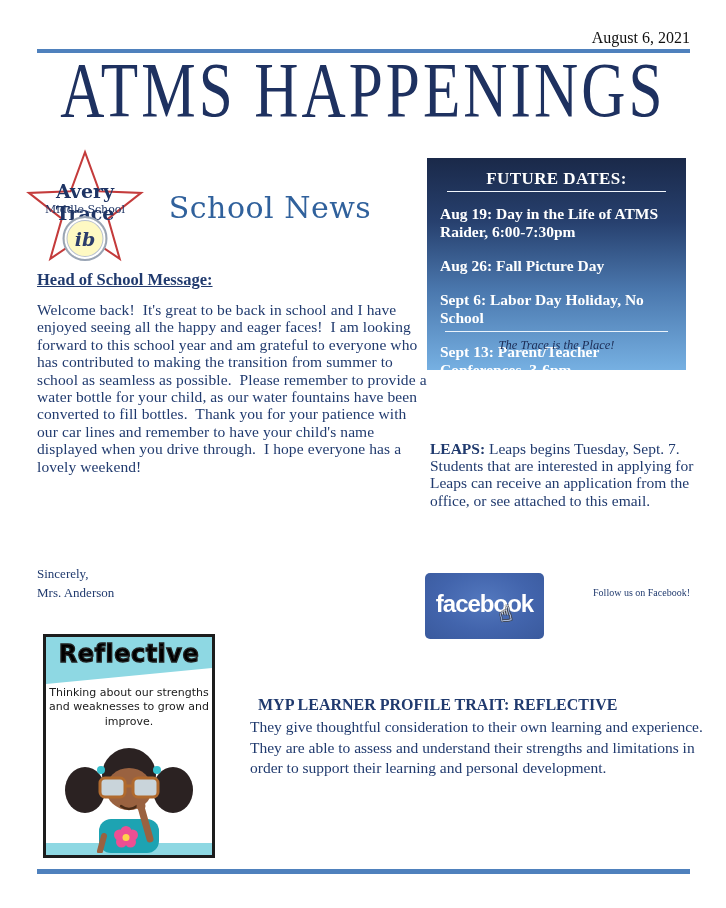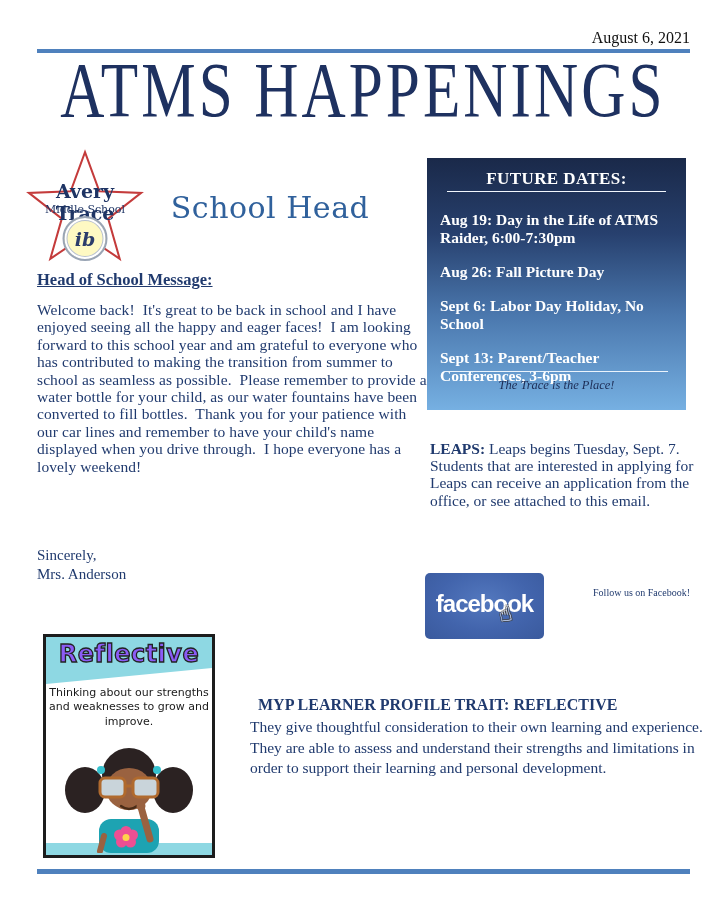--- a/index.html
+++ b/index.html
@@ -30,31 +30,31 @@
     border:2px solid #9aa5b5; box-shadow:inset 0 0 0 2px #ffffff, inset 0 0 0 3px #b8c1cf;
     display:flex; align-items:center; justify-content:center;
     font-family:"DejaVu Serif",serif; font-style:italic; font-weight:bold; font-size:19px; color:#2b3c6b;
   }
 
   
   .school-news { position:absolute; left:150px; top:190px; width:240px; text-align:center;
     font-family:"DejaVu Serif",serif; font-size:30px; color:#30619c; letter-spacing:0.5px; }
   .hos-heading { position:absolute; left:37px; top:270px; font-weight:bold; font-size:16.5px; text-decoration:underline; }
   .hos-body { position:absolute; left:37px; top:301px; width:392px; font-size:15.5px; line-height:17.4px; white-space:pre-wrap; letter-spacing:0.1px; }
-  .closing { position:absolute; left:37px; top:546px; font-size:15px; line-height:19px; }
+  .closing { position:absolute; left:37px; top:564px; font-size:13px; line-height:19px; }
 
   
   .future-panel {
-    position:absolute; left:427px; top:158px; width:259px; height:252px;
+    position:absolute; left:427px; top:158px; width:259px; height:212px;
     background:linear-gradient(180deg,#1a2949 0%, #27406e 30%, #4a77ad 62%, #76b0e2 100%);
     padding:11px 13px 0 13px; color:#ffffff;
   }
   .future-heading-wrap { width:94%; margin:0 auto; text-align:center; border-bottom:1.5px solid #f2f7fd; padding-bottom:2px; }
   .future-heading { font-weight:bold; font-size:17px; letter-spacing:0.4px; }
-  .future-items { margin-top:19px; }
+  .future-items { margin-top:13px; }
   .future-item { font-weight:bold; font-size:15.5px; line-height:18px; margin-bottom:16px; }
   .future-divider { position:absolute; bottom:38px; left:7%; width:86%; border-top:1.5px solid #eaf3fc; }
   .future-tagline { position:absolute; bottom:17px; left:0; width:100%; text-align:center; font-style:italic; font-size:12.5px; color:#1c2c55; }
 
   
   .leaps { position:absolute; left:430px; top:440px; width:272px; font-size:15.5px; line-height:17.2px; }
   .leaps-label { font-weight:bold; }
 
   
   .fb-button {
@@ -67,21 +67,21 @@
   .fb-cursor { position:absolute; left:74px; top:29px; font-family:"DejaVu Sans",sans-serif; font-size:21px; color:#ffffff;
     transform:rotate(-12deg);
     text-shadow:-1px -1px 0 #444, 1px -1px 0 #444, -1px 1px 0 #444, 1px 1px 0 #444; }
   .fb-caption { position:absolute; left:568px; top:583px; width:122px; font-size:10px; line-height:19.5px;text-align:right; }
 
   
   .poster { position:absolute; left:43px; top:634px; width:172px; height:224px; background:#ffffff; border:3px solid #1c1c1c; }
   .poster-banner { position:absolute; top:0; left:0; width:100%; height:47px; background:#8ed8e3;
     clip-path:polygon(0 0, 100% 0, 100% 66%, 0 100%); }
   .poster-title { position:absolute; top:3px; left:0; width:100%; text-align:center;
-    font-family:"DejaVu Sans",sans-serif; font-weight:bold; font-size:24px; color:#8b5cf6;
+    font-family:"DejaVu Sans",sans-serif; font-weight:bold; font-size:24px; color:#000000;
     -webkit-text-stroke:1.3px #222222; letter-spacing:0.5px; }
   .poster-subtitle { position:absolute; top:49px; left:0; width:100%; padding:0 0; text-align:center;
     font-family:"DejaVu Sans",sans-serif; font-size:11px; line-height:1.3; color:#1a1a1a; }
   .poster-strip { position:absolute; bottom:0; left:0; width:100%; height:12px; background:#8ed8e3; }
   .poster-girl { position:absolute; bottom:2px; left:50%; transform:translateX(-50%); }
 
   
   .myp-heading { position:absolute; left:258px; top:696px; width:470px; font-weight:bold; font-size:16px; }
   .myp-body { position:absolute; left:250px; top:717px; width:472px; font-size:15.5px; line-height:20.5px; }
 </style>
@@ -96,21 +96,21 @@
 
   <div class="logo">
     <svg width="122" height="122" viewBox="0 0 120 120">
       <polygon points="60,6 74.1,44.6 115.2,46.1 82.8,71.4 94.1,110.9 60,88 25.9,110.9 37.2,71.4 4.8,46.1 45.9,44.6" fill="none" stroke="#c43b3b" stroke-width="2" stroke-linejoin="miter"></polygon>
     </svg>
     <div class="logo-name">Avery Trace</div>
     <div class="logo-type">Middle School</div>
     <div class="ib-badge">ib</div>
   </div>
 
-  <div class="school-news">School Head</div>
+  <div class="school-news">School News</div>
 
   <div class="hos-heading">Head of School Message:</div>
   <div class="hos-body">Welcome back!  It's great to be back in school and I have enjoyed seeing all the happy and eager faces!  I am looking forward to this school year and am grateful to everyone who has contributed to making the transition from summer to school as seamless as possible.  Please remember to provide a water bottle for your child, as our water fountains have been converted to fill bottles.  Thank you for your patience with our car lines and remember to have your child's name displayed when you drive through.  I hope everyone has a lovely weekend!</div>
 
   <div class="closing">
     <div>Sincerely,</div>
     <div>Mrs. Anderson</div>
   </div>
 
   <div class="future-panel">

